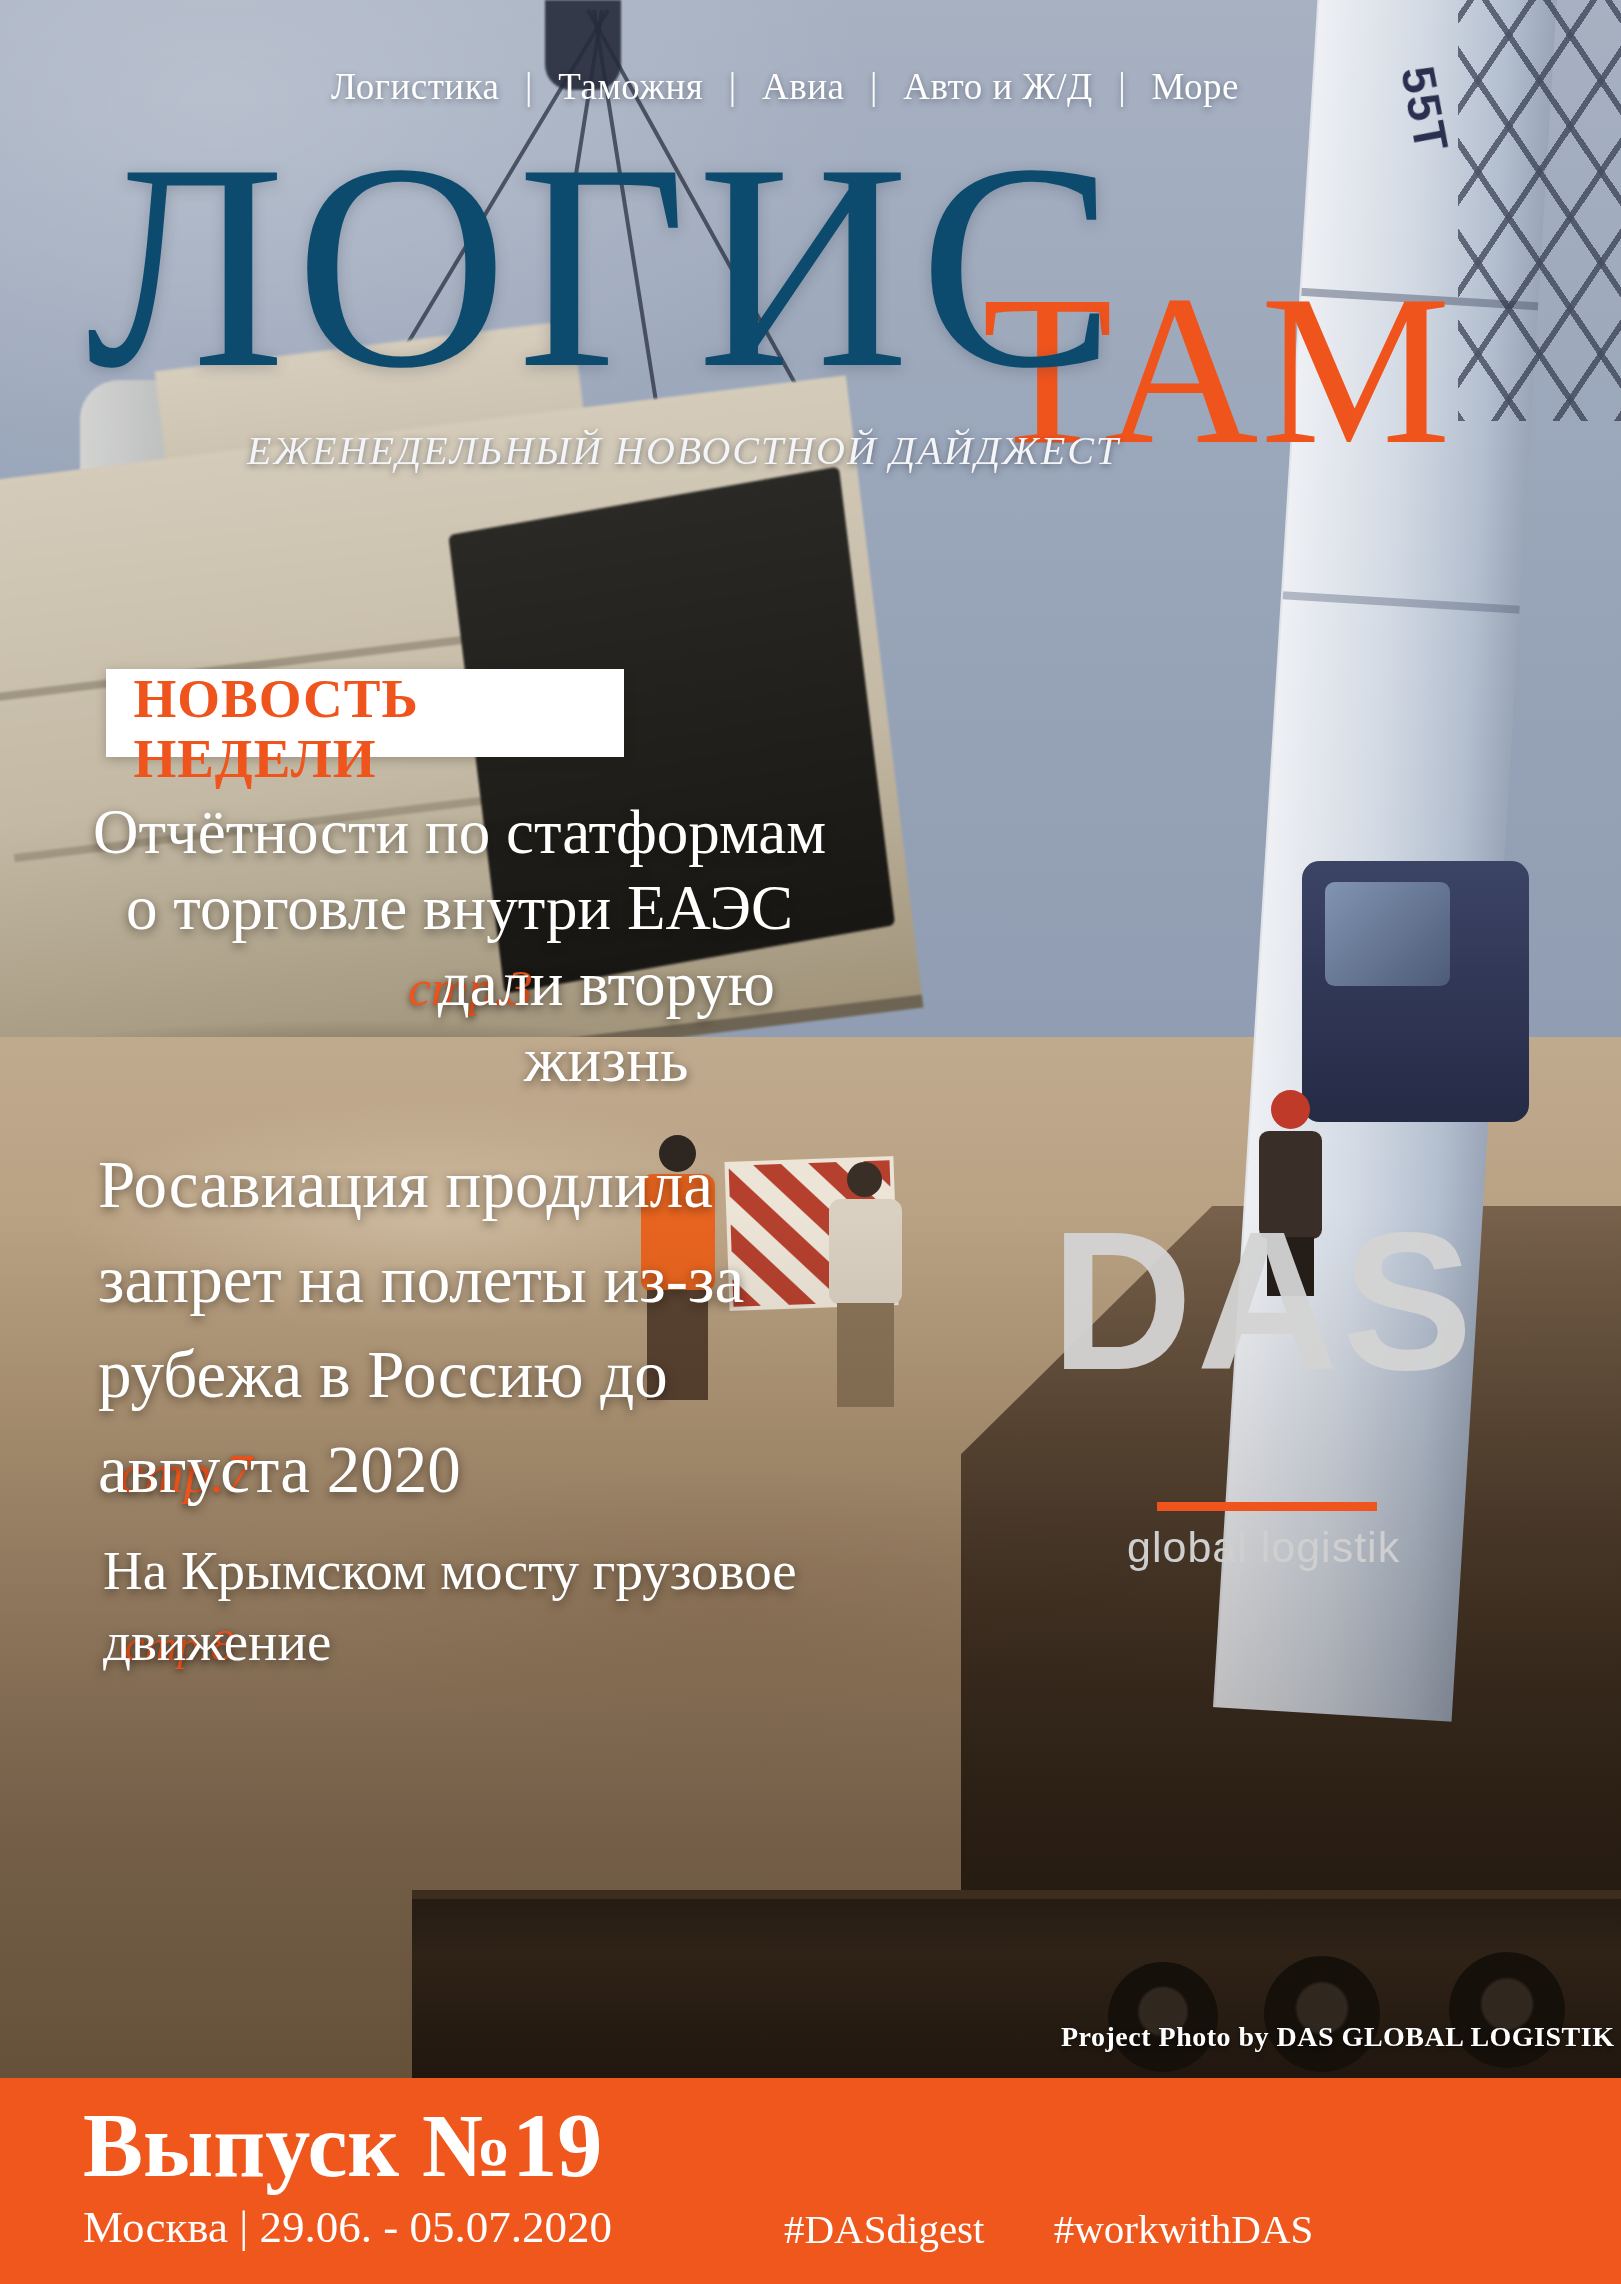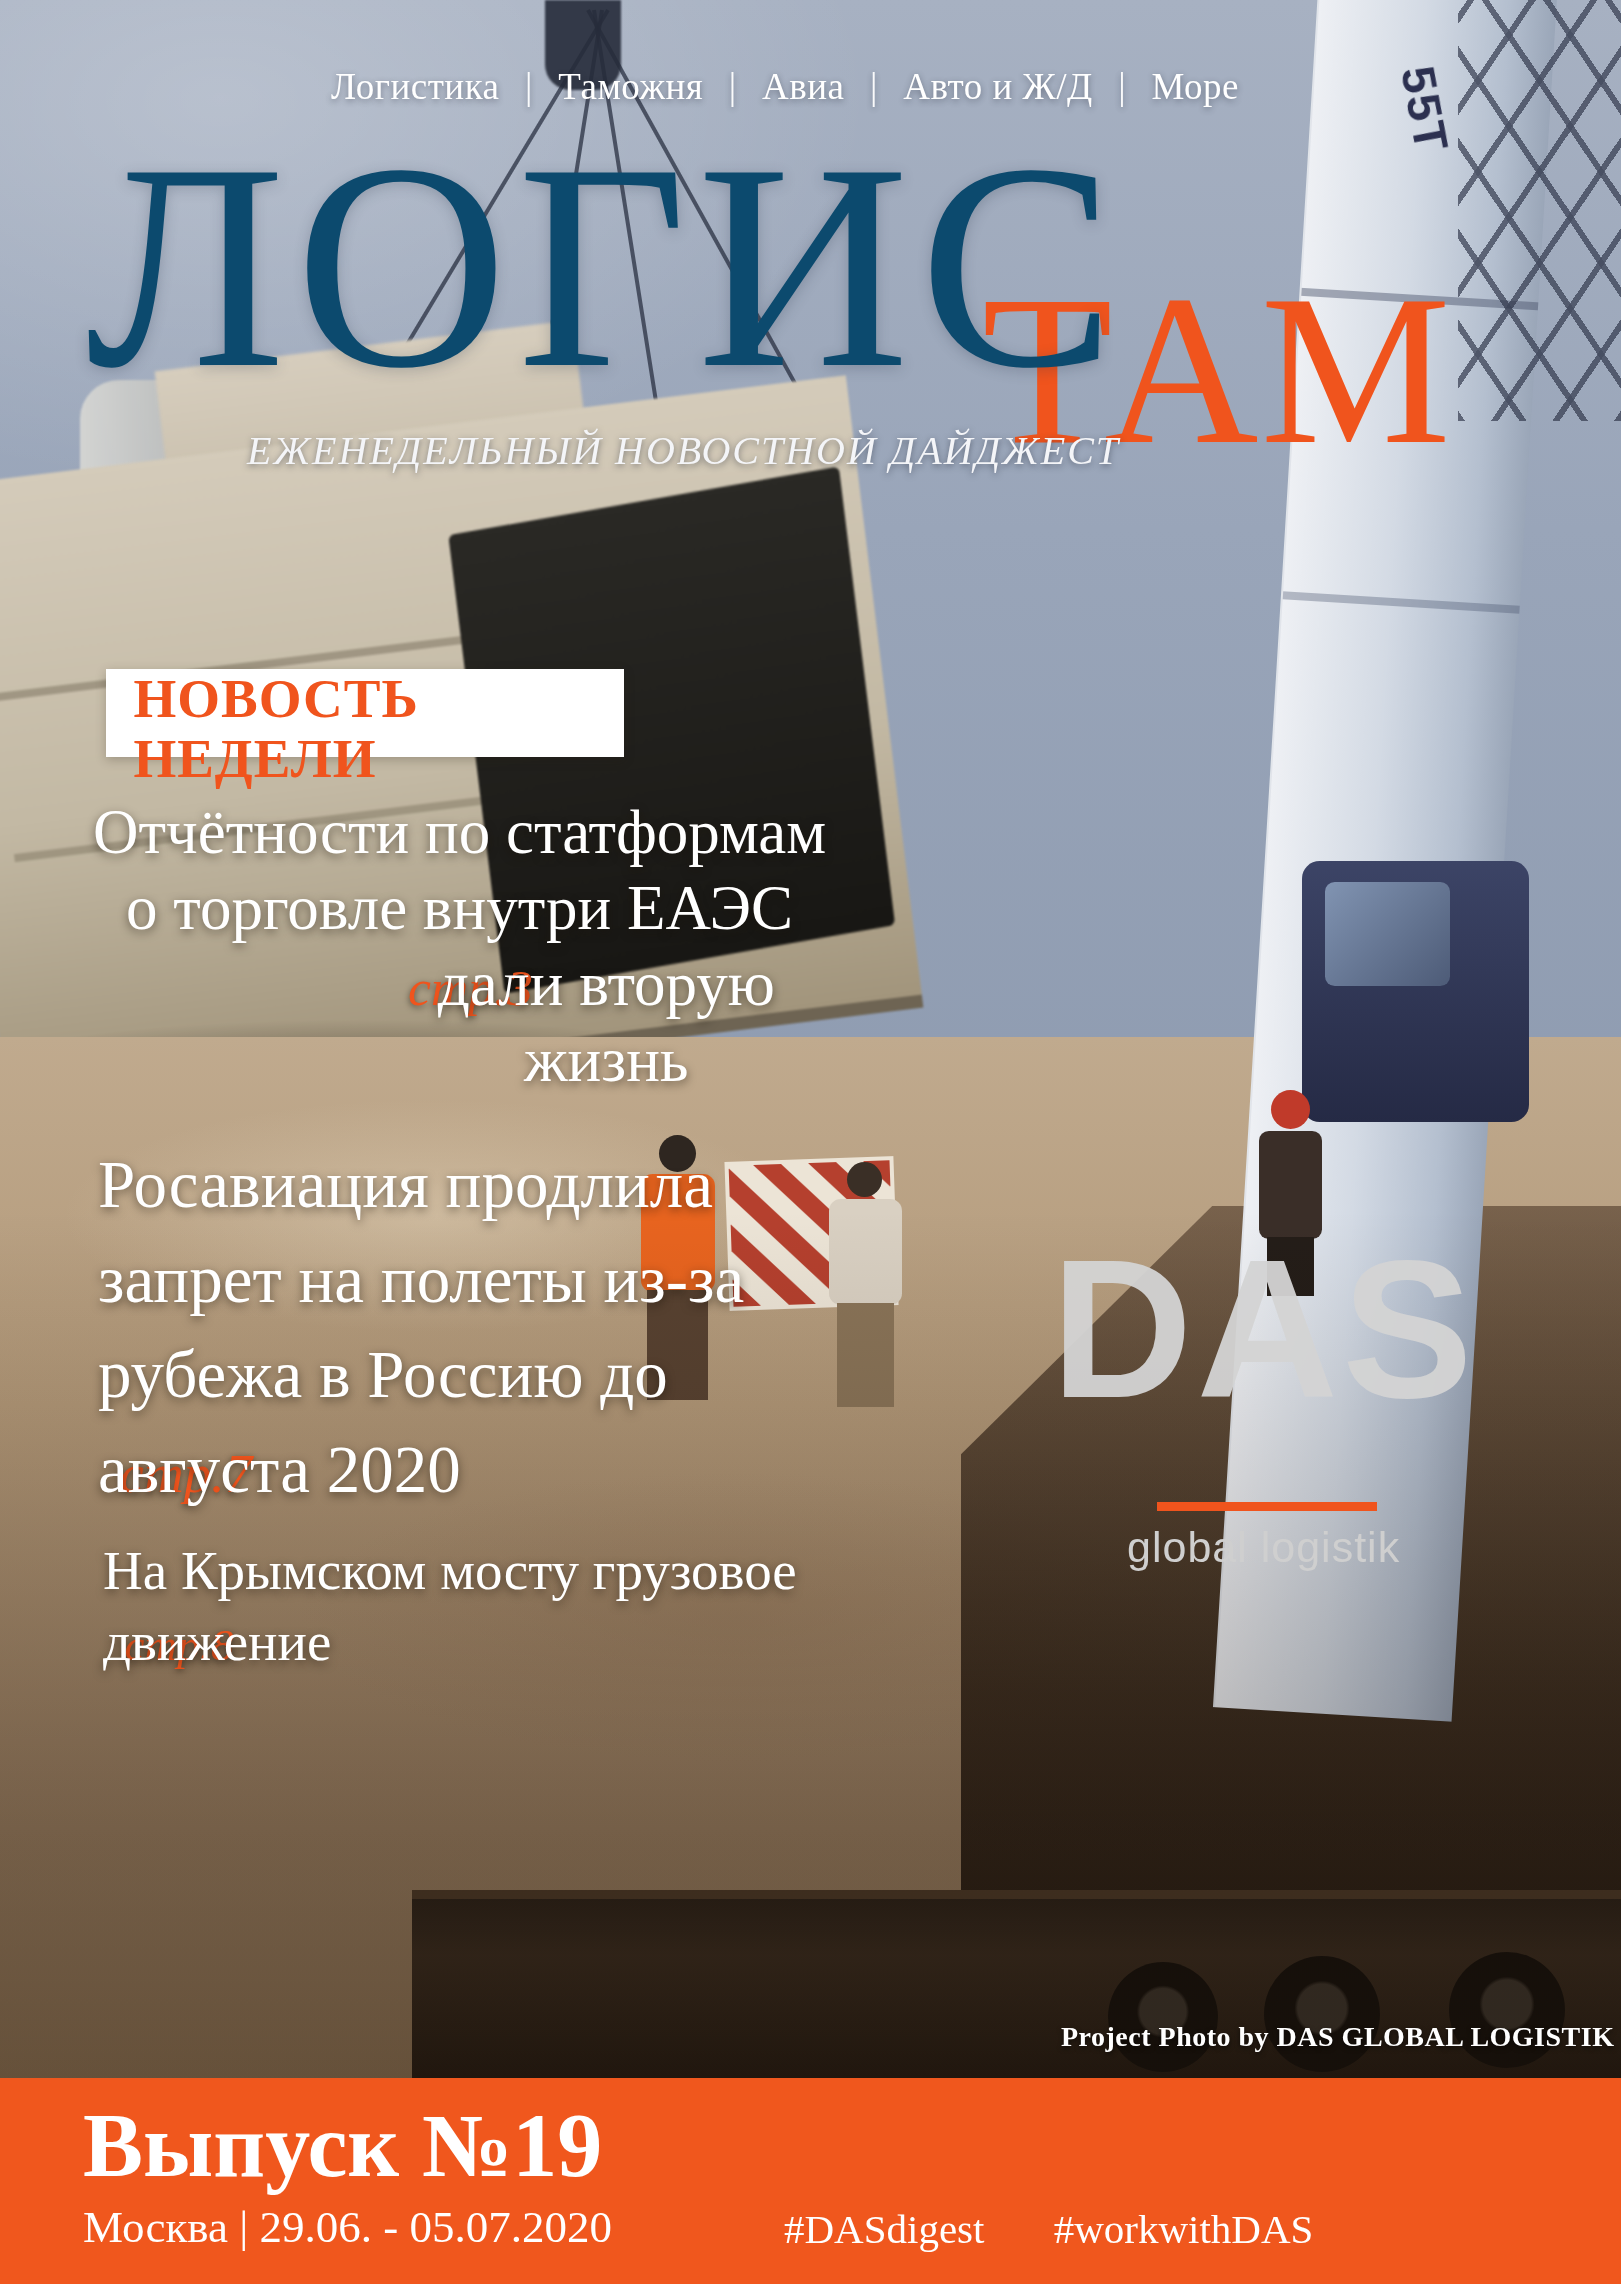--- a/index.html
+++ b/index.html
@@ -103,21 +103,21 @@
   .badge span{position:static;display:block;padding-left:27.4px;line-height:60px;
     font-size:55px;font-weight:bold;color:#F0541D;letter-spacing:1px;}
   .headline{color:#fff;z-index:8;text-shadow:0 2.9px 9.8px rgba(25,18,10,.55);}
   .h1{left:93px;top:794px;font-size:63px;line-height:76px;text-align:center;}
   .h2{left:98px;top:1137px;font-size:67px;line-height:95px;}
   .h3{left:103px;top:1535px;font-size:55px;line-height:71px;}
   .h4{left:98px;top:1787px;font-size:57px;line-height:76px;}
   .headline div{position:static;}
   .headline .pg{position:static;display:inline-block;margin-left:21.6px;font-style:italic;
     font-size:.82em;color:#F0541D;text-shadow:0 2px 5.9px rgba(25,18,10,.6);cursor:pointer;}
-  .das{left:1051px;top:1232px;font-family:"Liberation Sans",sans-serif;font-weight:bold;
+  .das{left:1051px;top:1204px;font-family:"Liberation Sans",sans-serif;font-weight:bold;
     font-size:196px;line-height:1;color:#d4d4d4;letter-spacing:3.9px;z-index:8;opacity:.95;}
   .das-line{left:1157px;top:1502px;width:220px;height:8.8px;background:#F0541D;z-index:8;}
   .das-sub{left:1127px;top:1523px;width:278px;text-align:left;z-index:8;
     font-family:"Liberation Sans",sans-serif;font-size:43px;color:#cfcfcf;letter-spacing:1px;}
   .credit{left:1061px;top:2021px;font-size:28px;font-weight:bold;color:#fff;z-index:8;
     letter-spacing:0.5px;text-shadow:0 2px 4.9px rgba(0,0,0,.6);}
   .footer{left:0;top:2078px;width:1621px;height:207px;background:#F0571D;z-index:10;}
   .footer-issue{left:83px;top:17.6px;font-size:90px;font-weight:bold;color:#fff;line-height:1.1;}
   .footer-loc{left:83px;top:123px;font-size:45px;color:#fff;}
   .footer-tags{left:784px;top:127px;font-size:41px;color:#fff;white-space:nowrap;}

